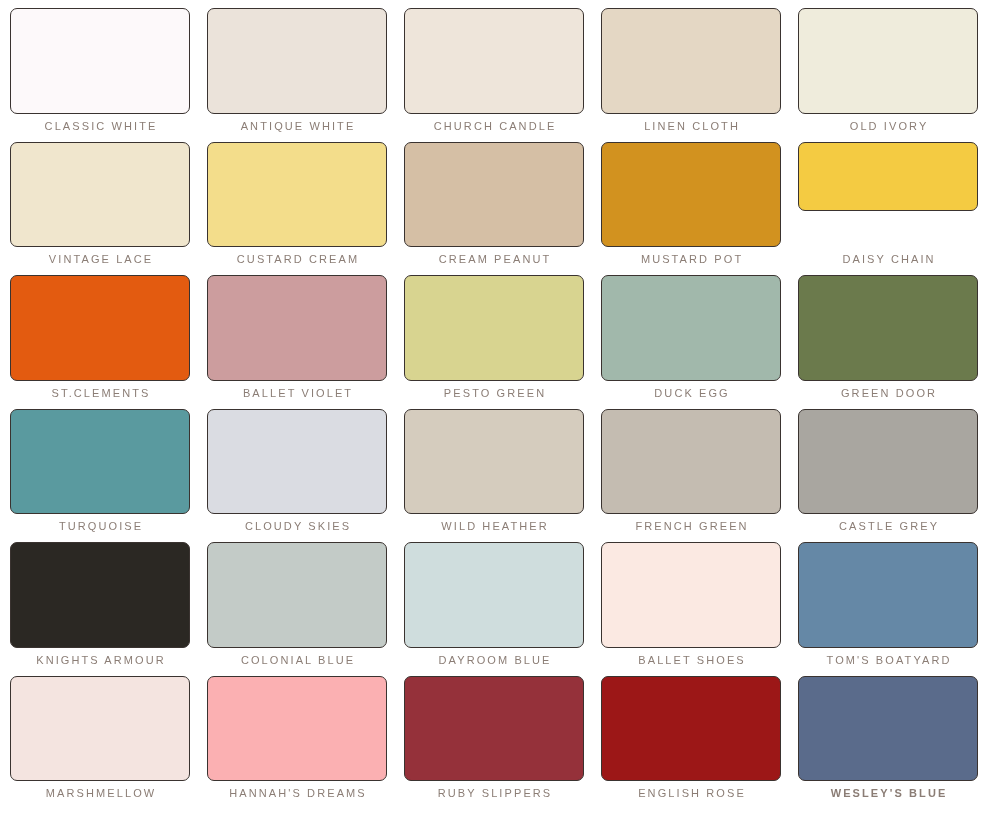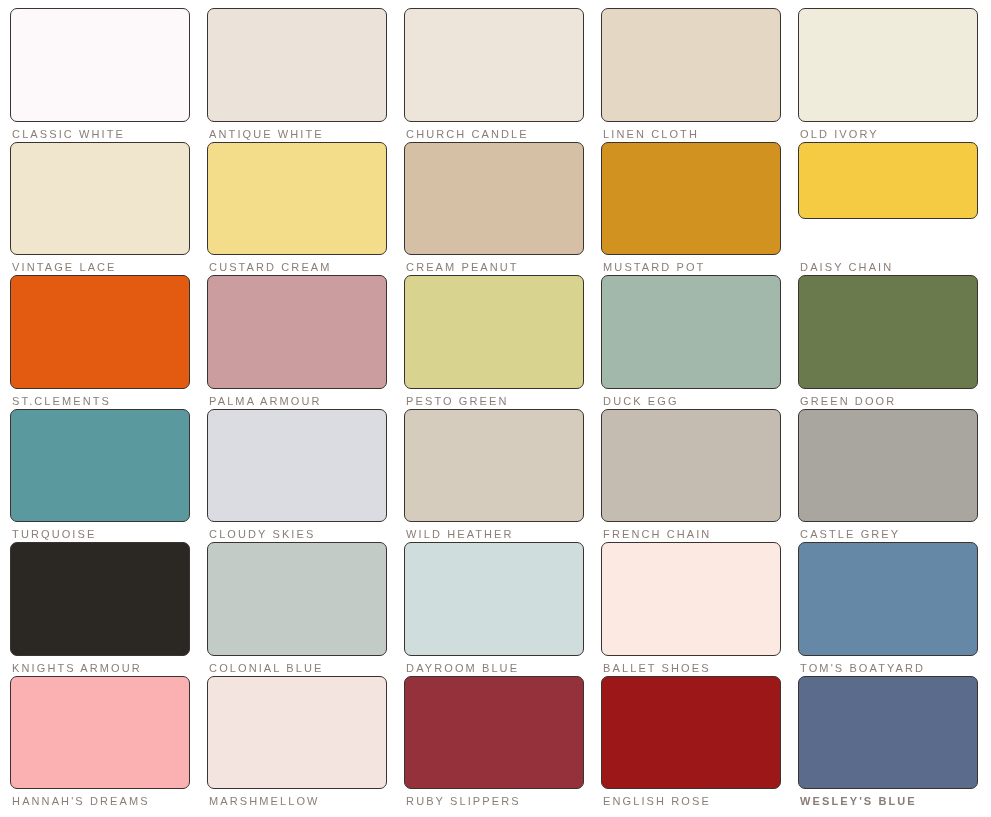--- a/index.html
+++ b/index.html
@@ -35,27 +35,28 @@
   .swatch-chip {
     flex: 1 1 auto;
     border: 1px solid #3a3330;
     border-radius: 7px;
     min-height: 0;
     margin-bottom: 5px;
     box-sizing: border-box;
   }
   .swatch-label {
     flex: 0 0 auto;
+    text-align: center;
     font-size: 11px;
     line-height: 14px;
     letter-spacing: 2.1px;
     color: #8b7d75;
     font-weight: 400;
     white-space: nowrap;
-    padding-bottom: 1px;
+    padding-bottom: 9px;
     text-indent: 2.1px;
   }
 </style>
 </head>
 <body style="background: rgb(255, 255, 255);">
 
 <div class="palette-grid">
 
   <div class="swatch-cell">
     <div class="swatch-chip" style="background-color: rgb(253, 249, 250); border-color: rgb(58, 51, 48);"></div>
@@ -98,21 +99,21 @@
     <div class="swatch-chip" style="background-color: rgb(244, 203, 66); border-color: rgb(58, 51, 48);"></div>
     <div class="swatch-label" style="color: rgb(139, 125, 117); margin-top: 36px;">DAISY CHAIN</div>
   </div>
 
   <div class="swatch-cell">
     <div class="swatch-chip" style="background-color: rgb(227, 91, 16); border-color: rgb(58, 51, 48);"></div>
     <div class="swatch-label" style="color: rgb(139, 125, 117);">ST.CLEMENTS</div>
   </div>
   <div class="swatch-cell">
     <div class="swatch-chip" style="background-color: rgb(204, 157, 158); border-color: rgb(58, 51, 48);"></div>
-    <div class="swatch-label" style="color: rgb(139, 125, 117);">PALMA ARMOUR</div>
+    <div class="swatch-label" style="color: rgb(139, 125, 117);">BALLET VIOLET</div>
   </div>
   <div class="swatch-cell">
     <div class="swatch-chip" style="background-color: rgb(216, 212, 144); border-color: rgb(58, 51, 48);"></div>
     <div class="swatch-label" style="color: rgb(139, 125, 117);">PESTO GREEN</div>
   </div>
   <div class="swatch-cell">
     <div class="swatch-chip" style="background-color: rgb(161, 184, 171); border-color: rgb(58, 51, 48);"></div>
     <div class="swatch-label" style="color: rgb(139, 125, 117);">DUCK EGG</div>
   </div>
   <div class="swatch-cell">
@@ -127,21 +128,21 @@
   <div class="swatch-cell">
     <div class="swatch-chip" style="background-color: rgb(218, 220, 226); border-color: rgb(58, 51, 48);"></div>
     <div class="swatch-label" style="color: rgb(139, 125, 117);">CLOUDY SKIES</div>
   </div>
   <div class="swatch-cell">
     <div class="swatch-chip" style="background-color: rgb(213, 204, 190); border-color: rgb(58, 51, 48);"></div>
     <div class="swatch-label" style="color: rgb(139, 125, 117);">WILD HEATHER</div>
   </div>
   <div class="swatch-cell">
     <div class="swatch-chip" style="background-color: rgb(196, 188, 177); border-color: rgb(58, 51, 48);"></div>
-    <div class="swatch-label" style="color: rgb(139, 125, 117);">FRENCH CHAIN</div>
+    <div class="swatch-label" style="color: rgb(139, 125, 117);">FRENCH GREEN</div>
   </div>
   <div class="swatch-cell">
     <div class="swatch-chip" style="background-color: rgb(169, 166, 160); border-color: rgb(58, 51, 48);"></div>
     <div class="swatch-label" style="color: rgb(139, 125, 117);">CASTLE GREY</div>
   </div>
 
   <div class="swatch-cell">
     <div class="swatch-chip" style="background-color: rgb(43, 40, 35); border-color: rgb(58, 51, 48);"></div>
     <div class="swatch-label" style="color: rgb(139, 125, 117);">KNIGHTS ARMOUR</div>
   </div>
@@ -156,26 +157,26 @@
   <div class="swatch-cell">
     <div class="swatch-chip" style="background-color: rgb(251, 233, 226); border-color: rgb(58, 51, 48);"></div>
     <div class="swatch-label" style="color: rgb(139, 125, 117);">BALLET SHOES</div>
   </div>
   <div class="swatch-cell">
     <div class="swatch-chip" style="background-color: rgb(101, 136, 166); border-color: rgb(58, 51, 48);"></div>
     <div class="swatch-label" style="color: rgb(139, 125, 117);">TOM'S BOATYARD</div>
   </div>
 
   <div class="swatch-cell">
+    <div class="swatch-chip" style="background-color: rgb(244, 228, 224); border-color: rgb(58, 51, 48);"></div>
+    <div class="swatch-label" style="color: rgb(139, 125, 117);">MARSHMELLOW</div>
+  </div>
+  <div class="swatch-cell">
     <div class="swatch-chip" style="background-color: rgb(251, 176, 178); border-color: rgb(58, 51, 48);"></div>
     <div class="swatch-label" style="color: rgb(139, 125, 117);">HANNAH'S DREAMS</div>
-  </div>
-  <div class="swatch-cell">
-    <div class="swatch-chip" style="background-color: rgb(244, 228, 224); border-color: rgb(58, 51, 48);"></div>
-    <div class="swatch-label" style="color: rgb(139, 125, 117);">MARSHMELLOW</div>
   </div>
   <div class="swatch-cell">
     <div class="swatch-chip" style="background-color: rgb(149, 49, 58); border-color: rgb(58, 51, 48);"></div>
     <div class="swatch-label" style="color: rgb(139, 125, 117);">RUBY SLIPPERS</div>
   </div>
   <div class="swatch-cell">
     <div class="swatch-chip" style="background-color: rgb(156, 23, 23); border-color: rgb(58, 51, 48);"></div>
     <div class="swatch-label" style="color: rgb(139, 125, 117);">ENGLISH ROSE</div>
   </div>
   <div class="swatch-cell">

